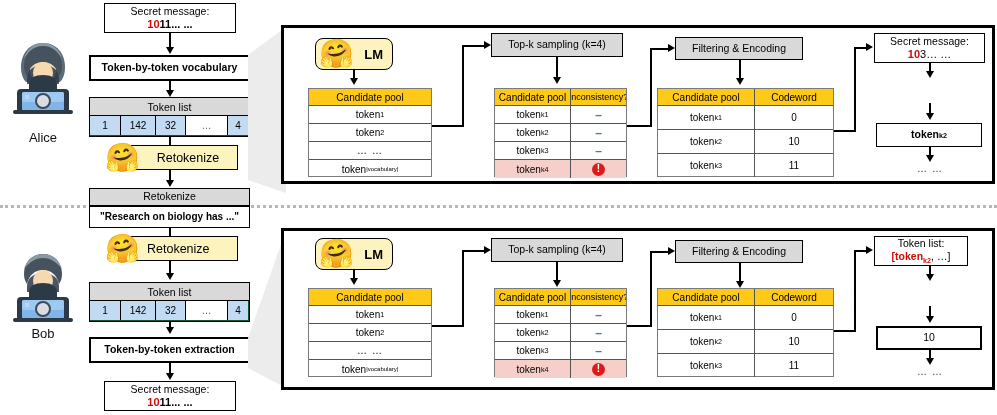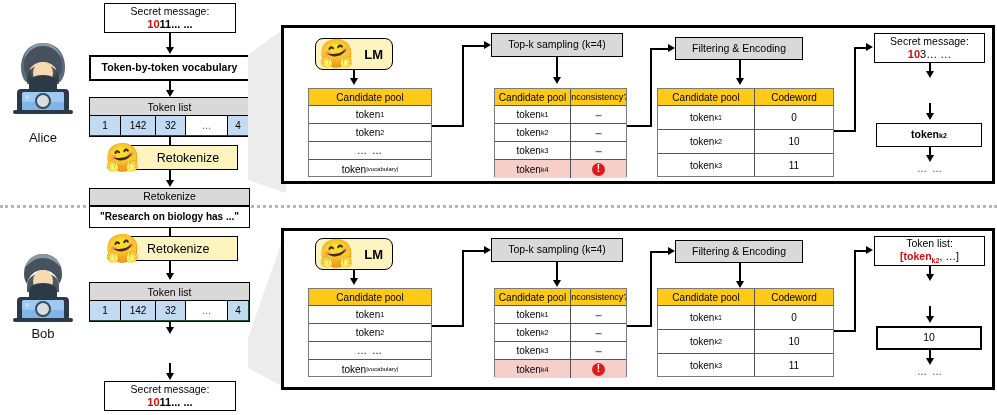--- a/index.html
+++ b/index.html
@@ -269,20 +269,21 @@
       <div class="cell" style="width:35px;">142</div>
       <div class="cell" style="width:30px;">32</div>
       <div class="cell blank" style="width:42px;">…</div>
       <div class="cell" style="width:20px;">4</div>
     </div>
   </div>
 
   <div class="vline" style="left:169px; top:322px; height:8px;"></div>
   <div class="arrowdown" style="left:165.5px; top:327px;"></div>
 
+  <div class="box thick bold" style="left:89px; top:337px; width:161px; height:26px;">Token-by-token extraction</div>
 
   <div class="vline" style="left:169px; top:363px; height:12px;"></div>
   <div class="arrowdown" style="left:165.5px; top:373px;"></div>
 
   <div class="box" style="left:104px; top:381px; width:132px; height:30px; flex-direction:column;">
     <span>Secret message:</span>
     <span class="ital" style="font-size:11px;"><span class="red">10</span><span>11... ...</span></span>
   </div>
 
   <svg class="trapezoid" style="left:248px; top:25px; width:40px; height:170px;">
@@ -500,21 +501,21 @@
       <div class="cl" style="width:97px;">token<span class="sub">k3</span></div>
       <div class="cl" style="width:78px;">11</div>
     </div>
   </div>
 
   <div class="hline" style="left:834px; top:330px; width:22px;"></div>
   <div class="vline" style="left:854px; top:250px; height:82px;"></div>
   <div class="hline" style="left:854px; top:250px; width:14px;"></div>
   <div class="arrowright" style="left:866px; top:246px;"></div>
 
-  <div class="box" style="left:874px; top:236px; width:111px; height:30px; flex-direction:column;">
+  <div class="box" style="left:874px; top:236px; width:94px; height:30px; flex-direction:column;">
     <span>Token list:</span>
     <span style="font-size:10.5px;"><span class="red" style="font-weight:bold;">[token<span class="sub">k2</span></span><span>, …]</span></span>
   </div>
   <div class="vline" style="left:929px; top:266px; height:12px;"></div>
   <div class="arrowdown" style="left:925.5px; top:274px;"></div>
 
   <div class="vline" style="left:929px; top:306px; height:14px;"></div>
   <div class="arrowdown" style="left:925.5px; top:316px;"></div>
 
   <div class="box thick" style="left:876px; top:326px; width:106px; height:24px;">10</div>

